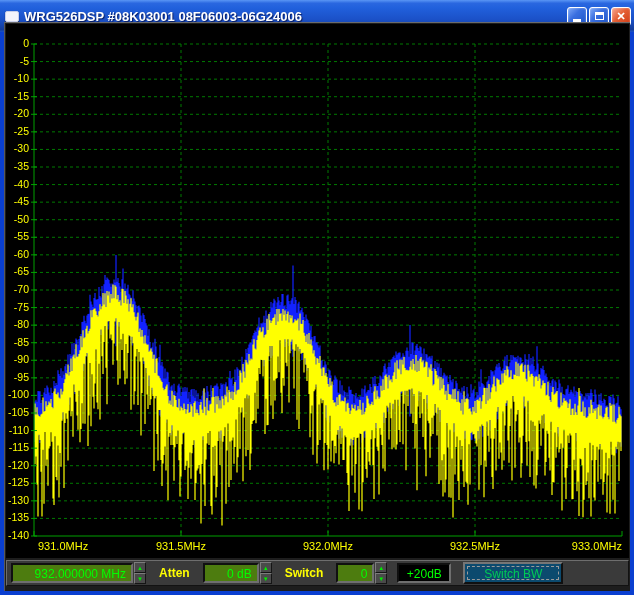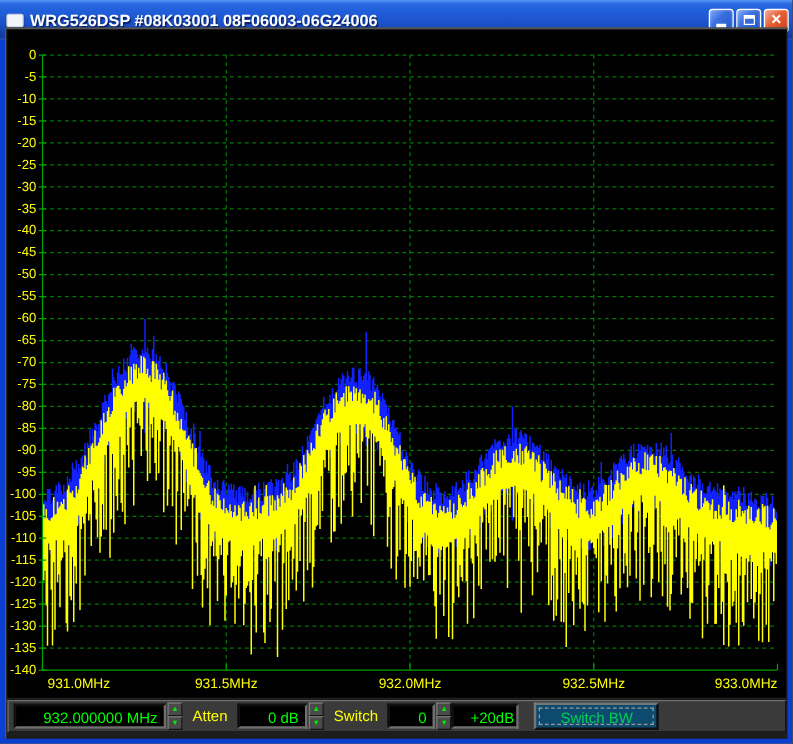--- a/index.html
+++ b/index.html
@@ -49,38 +49,38 @@
   
   .control-bar{
     height:26px;margin-top:2px;
     background:#3a3a3a;
     border-top:1px solid #6e6e6e;border-left:1px solid #6e6e6e;
     border-right:1px solid #121212;border-bottom:1px solid #121212;
     display:flex;align-items:center;padding:0 2px 0 4px;
     font-size:12px;
   }
   .lcd{
-    background:#000000;color:#00ff00;text-align:right;
+    background:#4d7c0f;color:#00ff00;text-align:right;
     height:20px;line-height:16px;padding:1px 5px;
     border-top:2px solid #101010;border-left:2px solid #101010;
     border-bottom:2px solid #6f6f6f;border-right:2px solid #6f6f6f;
     white-space:nowrap;
   }
-  .bar-label{color:#ffff00;margin:0 8px;white-space:nowrap;}
+  .bar-label{color:#ffff00;margin:0 13px;white-space:nowrap;font-weight:bold;}
   .spinner{display:flex;flex-direction:column;width:12px;height:22px;margin-left:1px;}
   .spin-btn{
     flex:1;display:flex;align-items:center;justify-content:center;
     background:#4a4a4a;color:#00ee00;font-size:6px;line-height:1;
     border-top:1px solid #7c7c7c;border-left:1px solid #7c7c7c;
     border-bottom:1px solid #151515;border-right:1px solid #151515;
     cursor:default;
   }
   .gain-btn{
-    background:#000;color:#00ff00;text-align:right;width:54px;
-    height:20px;line-height:16px;padding:1px 2px;
+    background:#000;color:#00ff00;text-align:center;width:54px;
+    height:20px;line-height:16px;padding:1px 2px;margin-left:10px;
     border-top:2px solid #101010;border-left:2px solid #101010;
     border-bottom:2px solid #6f6f6f;border-right:2px solid #6f6f6f;
     cursor:default;
   }
   .switch-bw{
     margin-left:12px;width:100px;height:22px;
     background:#0c4a6e;color:#00cc55;text-align:center;line-height:16px;
     border-top:2px solid #767676;border-left:2px solid #767676;
     border-bottom:2px solid #101010;border-right:2px solid #101010;
     outline:1px dashed #9a9a9a;outline-offset:-5px;

